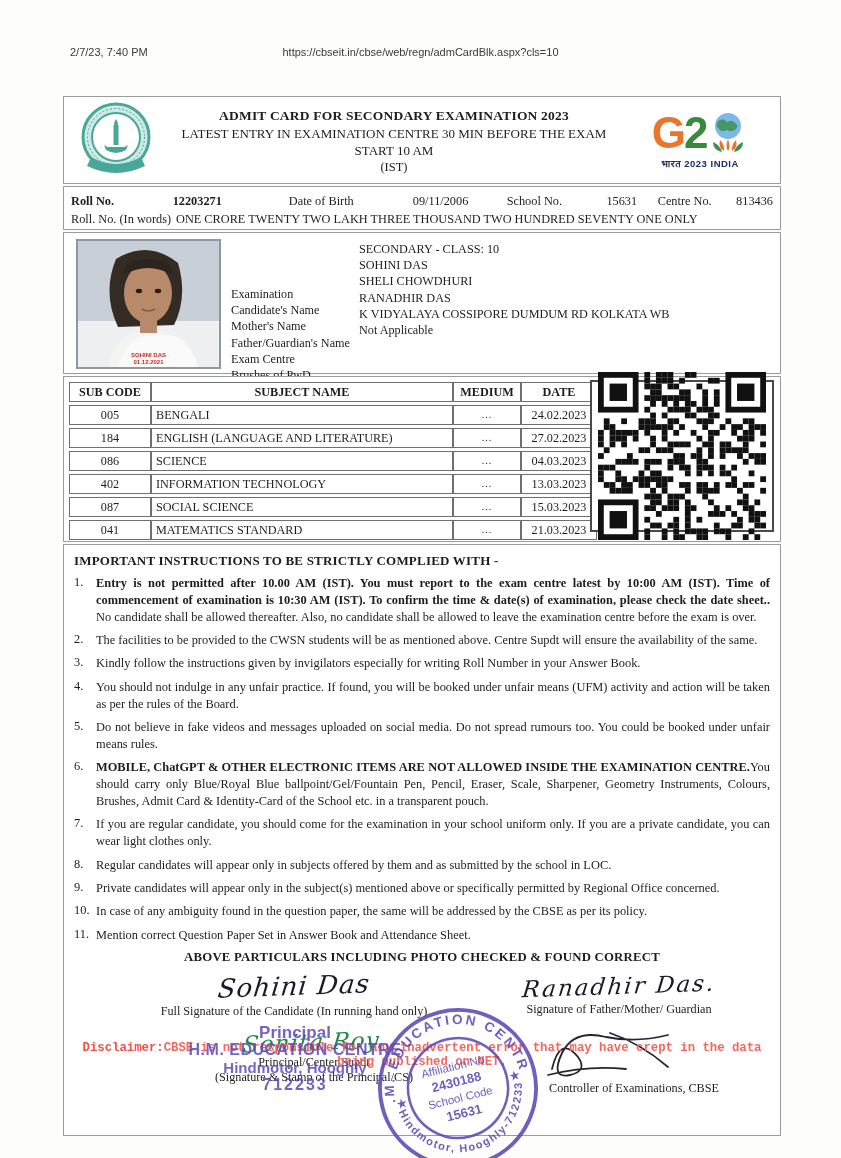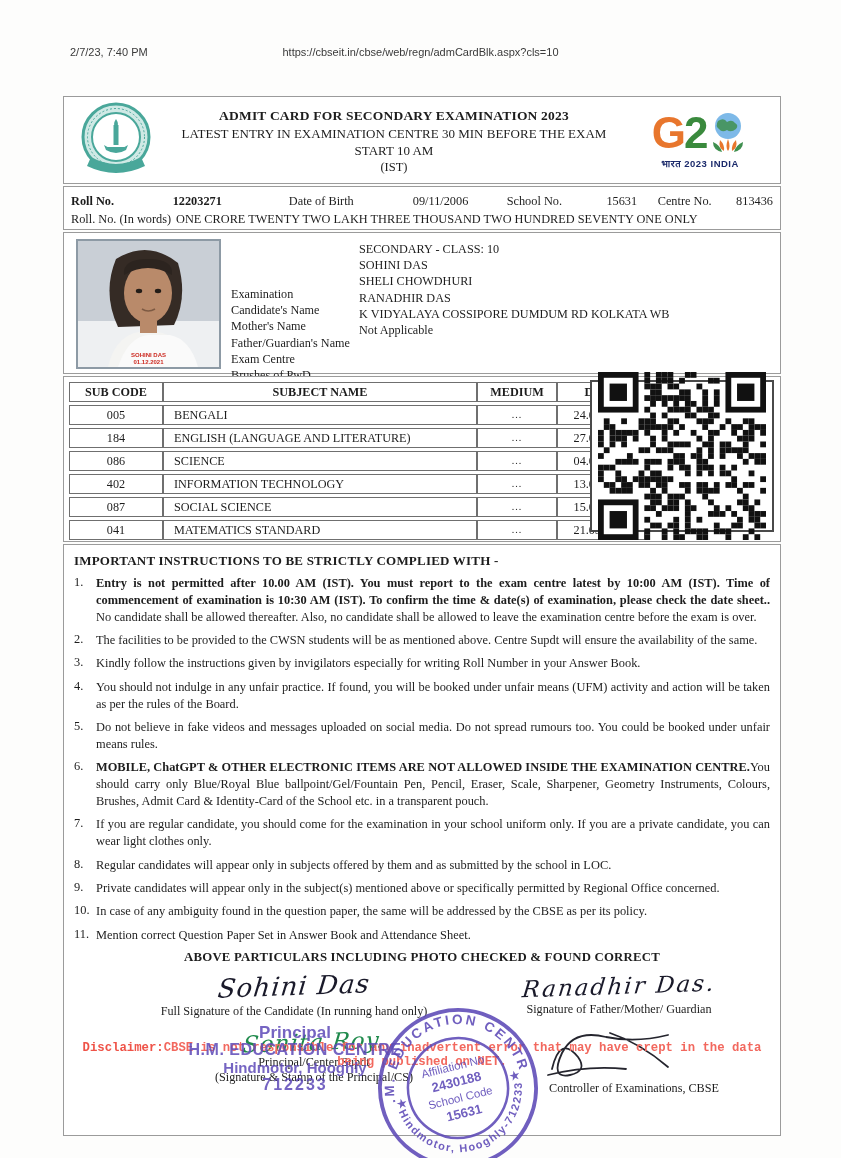--- a/index.html
+++ b/index.html
@@ -38,21 +38,21 @@
   .photo-caption{position:absolute;left:0;bottom:1px;width:100%;text-align:center;color:#cc2a21;
                  font-family:"Liberation Sans",sans-serif;font-size:6px;line-height:7px;font-weight:bold;}
   .fields{position:absolute;left:167px;top:8px;right:10px;font-size:12.2px;}
   .field-row{display:flex;height:16.2px;line-height:16.2px;white-space:nowrap;}
   .f-label{width:128px;flex:0 0 128px;margin-top:45px;}
   .f-value{flex:1;}
   
   .sec-table{height:166px;box-sizing:border-box;}
   table.subjects{border-collapse:separate;border-spacing:0 3px;position:absolute;left:5px;top:2px;
                  font-size:12.2px;}
-  table.subjects th,table.subjects td{border:1px solid #6f6f6f;padding:0 10px;height:18px;line-height:18px;}
+  table.subjects th,table.subjects td{border:1px solid #6f6f6f;padding:0 4px;height:18px;line-height:18px;}
   table.subjects th{font-weight:bold;text-align:center;}
   td.c-code{width:72px;text-align:center;}
   td.c-name{width:292px;text-align:left;}
   td.c-med{width:58px;text-align:center;font-size:10px;letter-spacing:1px;}
   td.c-date{width:66px;text-align:center;}
   .qr-box{position:absolute;right:6px;top:3px;width:184px;height:152px;border:2px solid #4a4a4a;
           box-sizing:border-box;background:#fff;display:flex;align-items:center;justify-content:center;}
   
   .sec-instr{min-height:494px;padding:8px 10px 6px 10px;box-sizing:border-box;font-size:12.4px;}
   .instr-title{font-weight:bold;font-size:13px;margin-bottom:6px;letter-spacing:.2px;}

